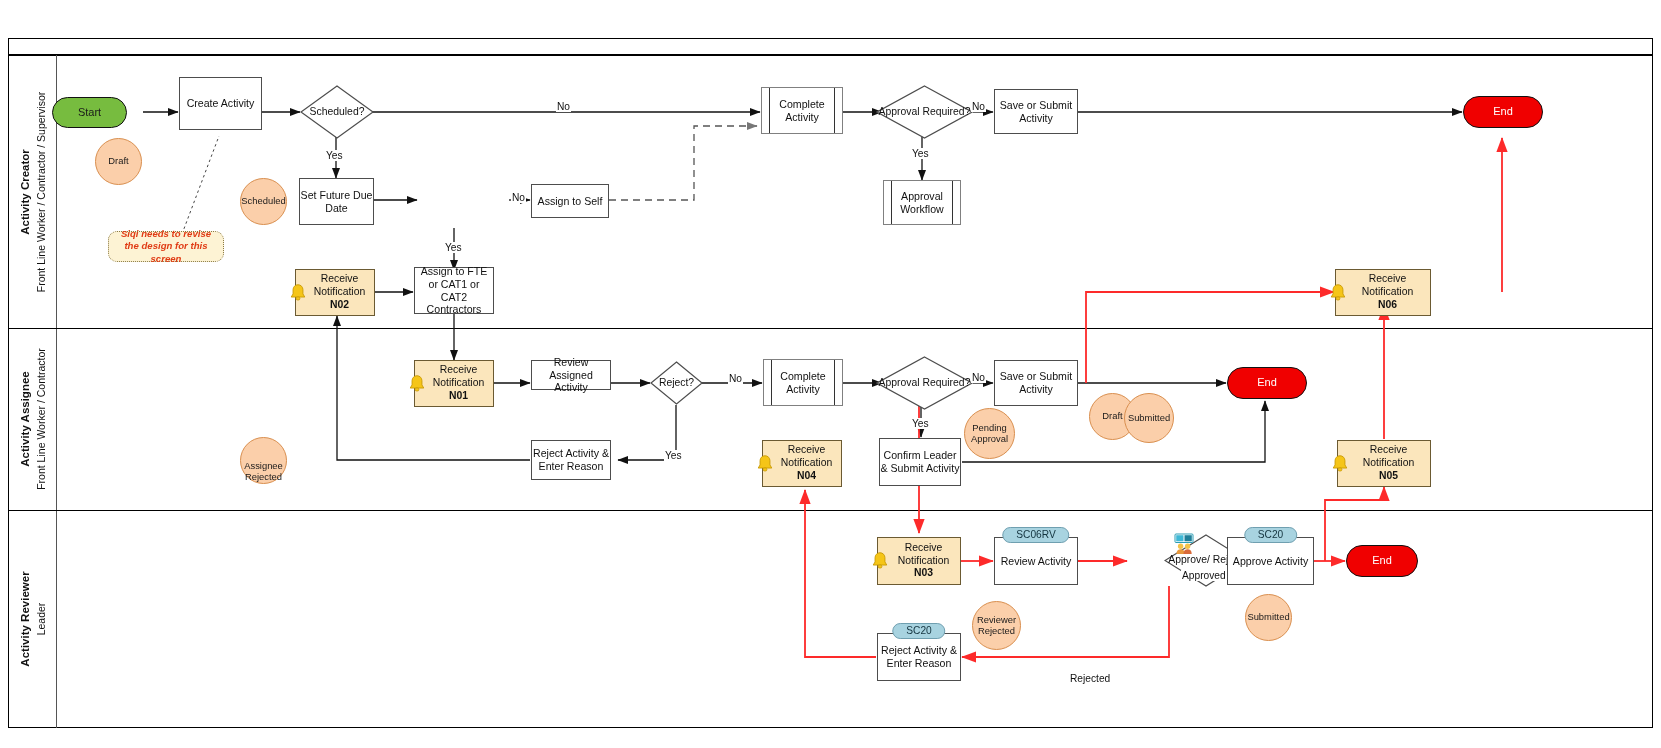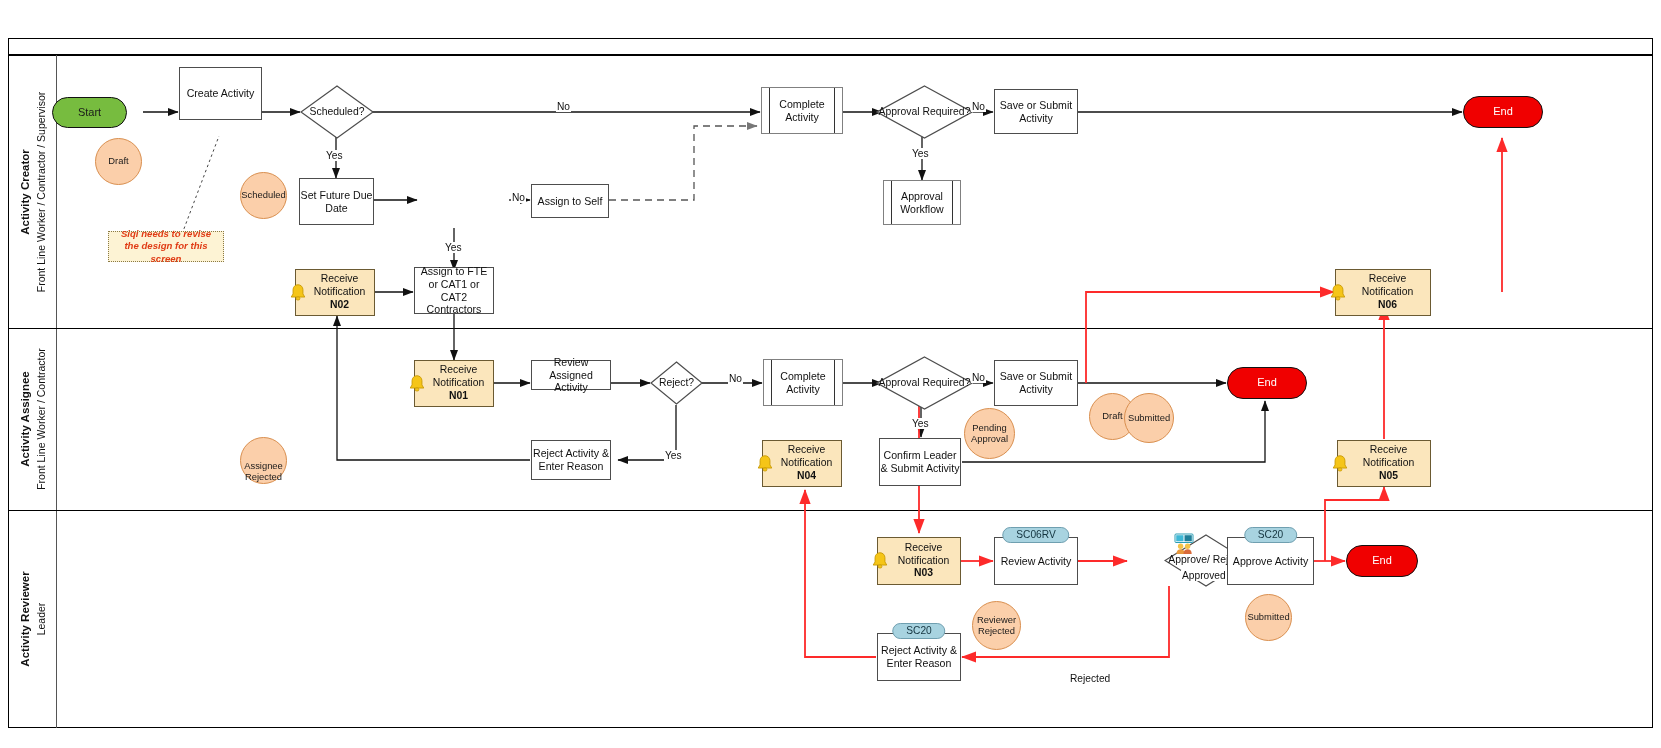--- a/index.html
+++ b/index.html
@@ -154,34 +154,34 @@
     </g>
   </svg>
 
   <div class="node term term-start" style="left:52px;top:97px;width:75px;height:31px;">
     <span>Start</span>
   </div>
   <div class="node status-c" style="left:95px;top:138px;width:47px;height:47px;">
     <span>Draft</span>
   </div>
 
-  <div class="node proc" style="left:179px;top:67px;width:83px;height:53px;text-align:right;">
+  <div class="node proc" style="left:179px;top:77px;width:83px;height:53px;text-align:right;">
     <span>Create Activity</span>
   </div>
 
   <div class="node dec" style="left:300px;top:85px;width:74px;height:54px;text-align:center;">
     <svg class="dbg" viewBox="0 0 74 54" preserveAspectRatio="none">
       <polygon points="37,1 73,27 37,53 1,27" fill="#fff" stroke="#4d4d4d" stroke-width="1.2"></polygon>
     </svg>
     <span class="dtxt">Scheduled?</span>
   </div>
   <div class="elabel" style="left:325px;top:150px;">Yes</div>
   <div class="elabel" style="left:556px;top:101px;">No</div>
 
-  <div class="node status-c" style="left:240px;top:172px;width:47px;height:47px;">
+  <div class="node status-c" style="left:240px;top:178px;width:47px;height:47px;">
     <span>Scheduled</span>
   </div>
 
   <div class="node proc" style="left:299px;top:178px;width:75px;height:47px;">
     <span>Set Future Due Date</span>
   </div>
 
   <div class="elabel" style="left:511px;top:192px;">No</div>
   <div class="elabel" style="left:444px;top:242px;">Yes</div>
 
@@ -196,21 +196,21 @@
     </svg>
     <span>Receive</span>
     <span>Notification</span>
     <b>N02</b>
   </div>
 
   <div class="node proc" style="left:414px;top:267px;width:80px;height:47px;">
     <span>Assign to FTE or CAT1 or CAT2 Contractors</span>
   </div>
 
-  <div class="note" style="left:108px;top:231px;width:116px;height:31px;">
+  <div class="note" style="left:108px;top:231px;width:116px;height:31px;border-radius:9px;">
     <span>Siqi needs to revise the design for this screen</span>
   </div>
 
   <div class="node proc-sub" style="left:761px;top:87px;width:82px;height:47px;">
     <span>Complete Activity</span>
   </div>
 
   <div class="node dec" style="left:876px;top:85px;width:97px;height:54px;">
     <svg class="dbg" viewBox="0 0 97 54" preserveAspectRatio="none">
       <polygon points="48.5,1 96,27 48.5,53 1,27" fill="#fff" stroke="#4d4d4d" stroke-width="1.2"></polygon>

